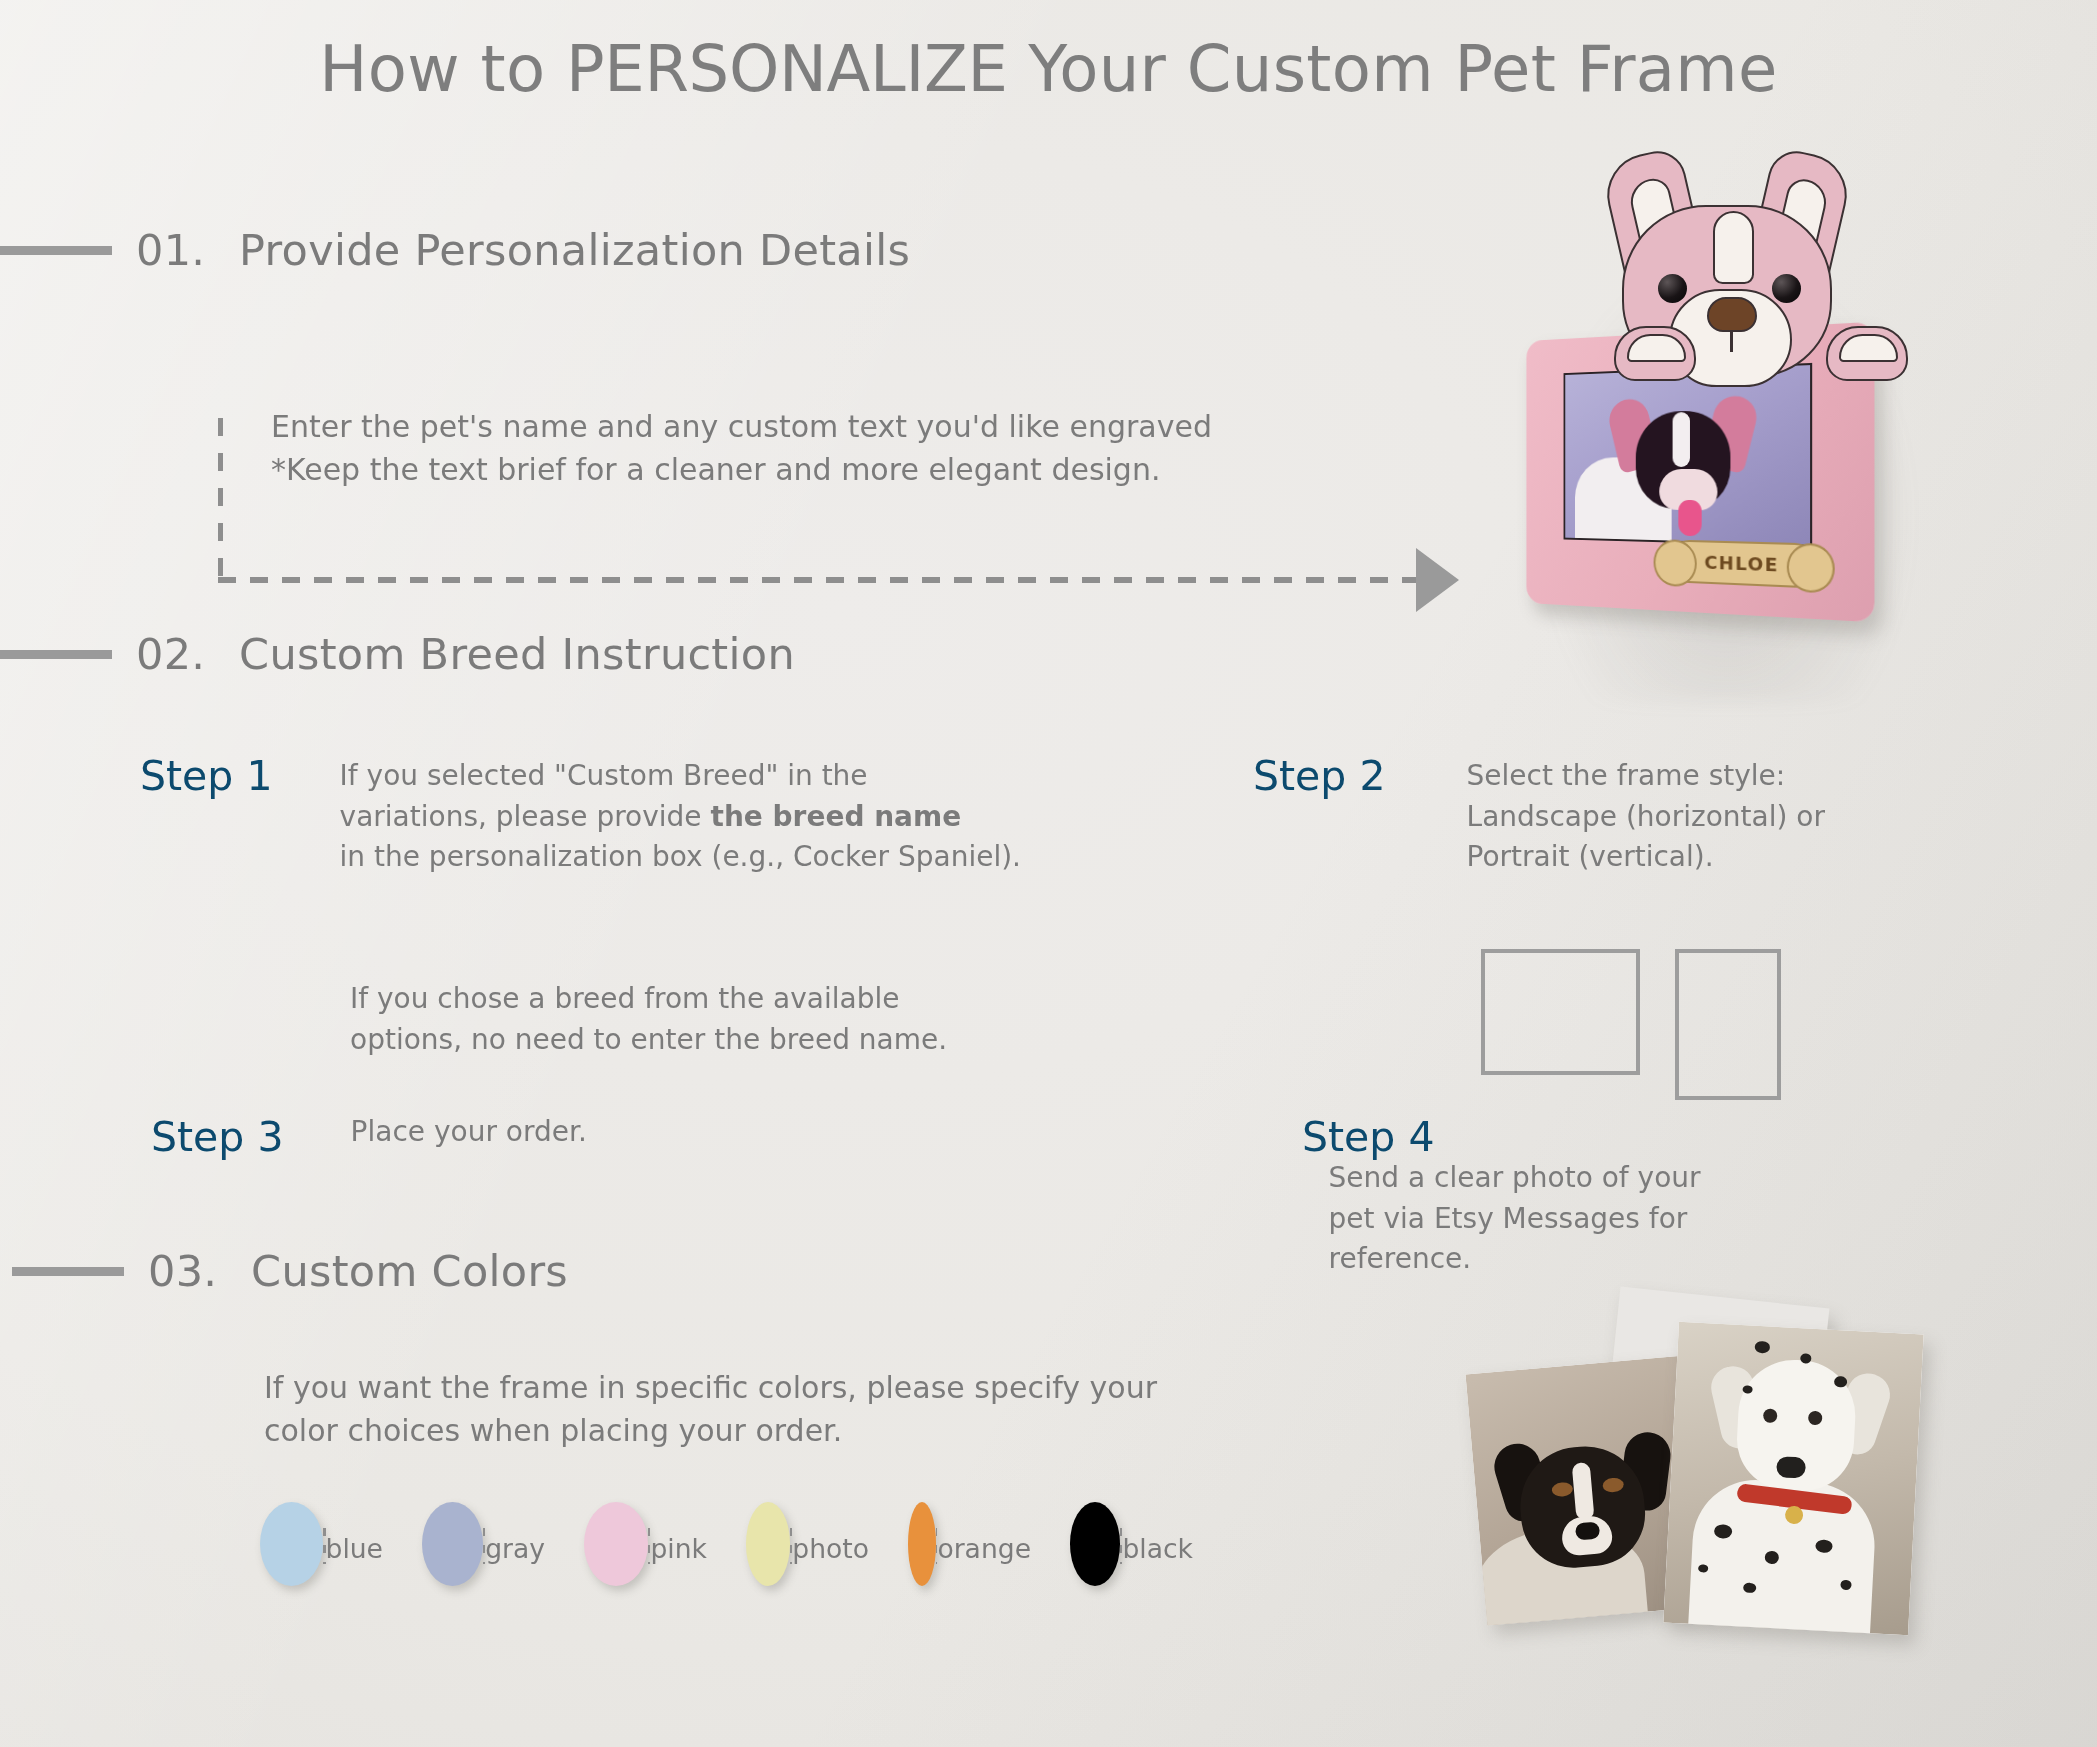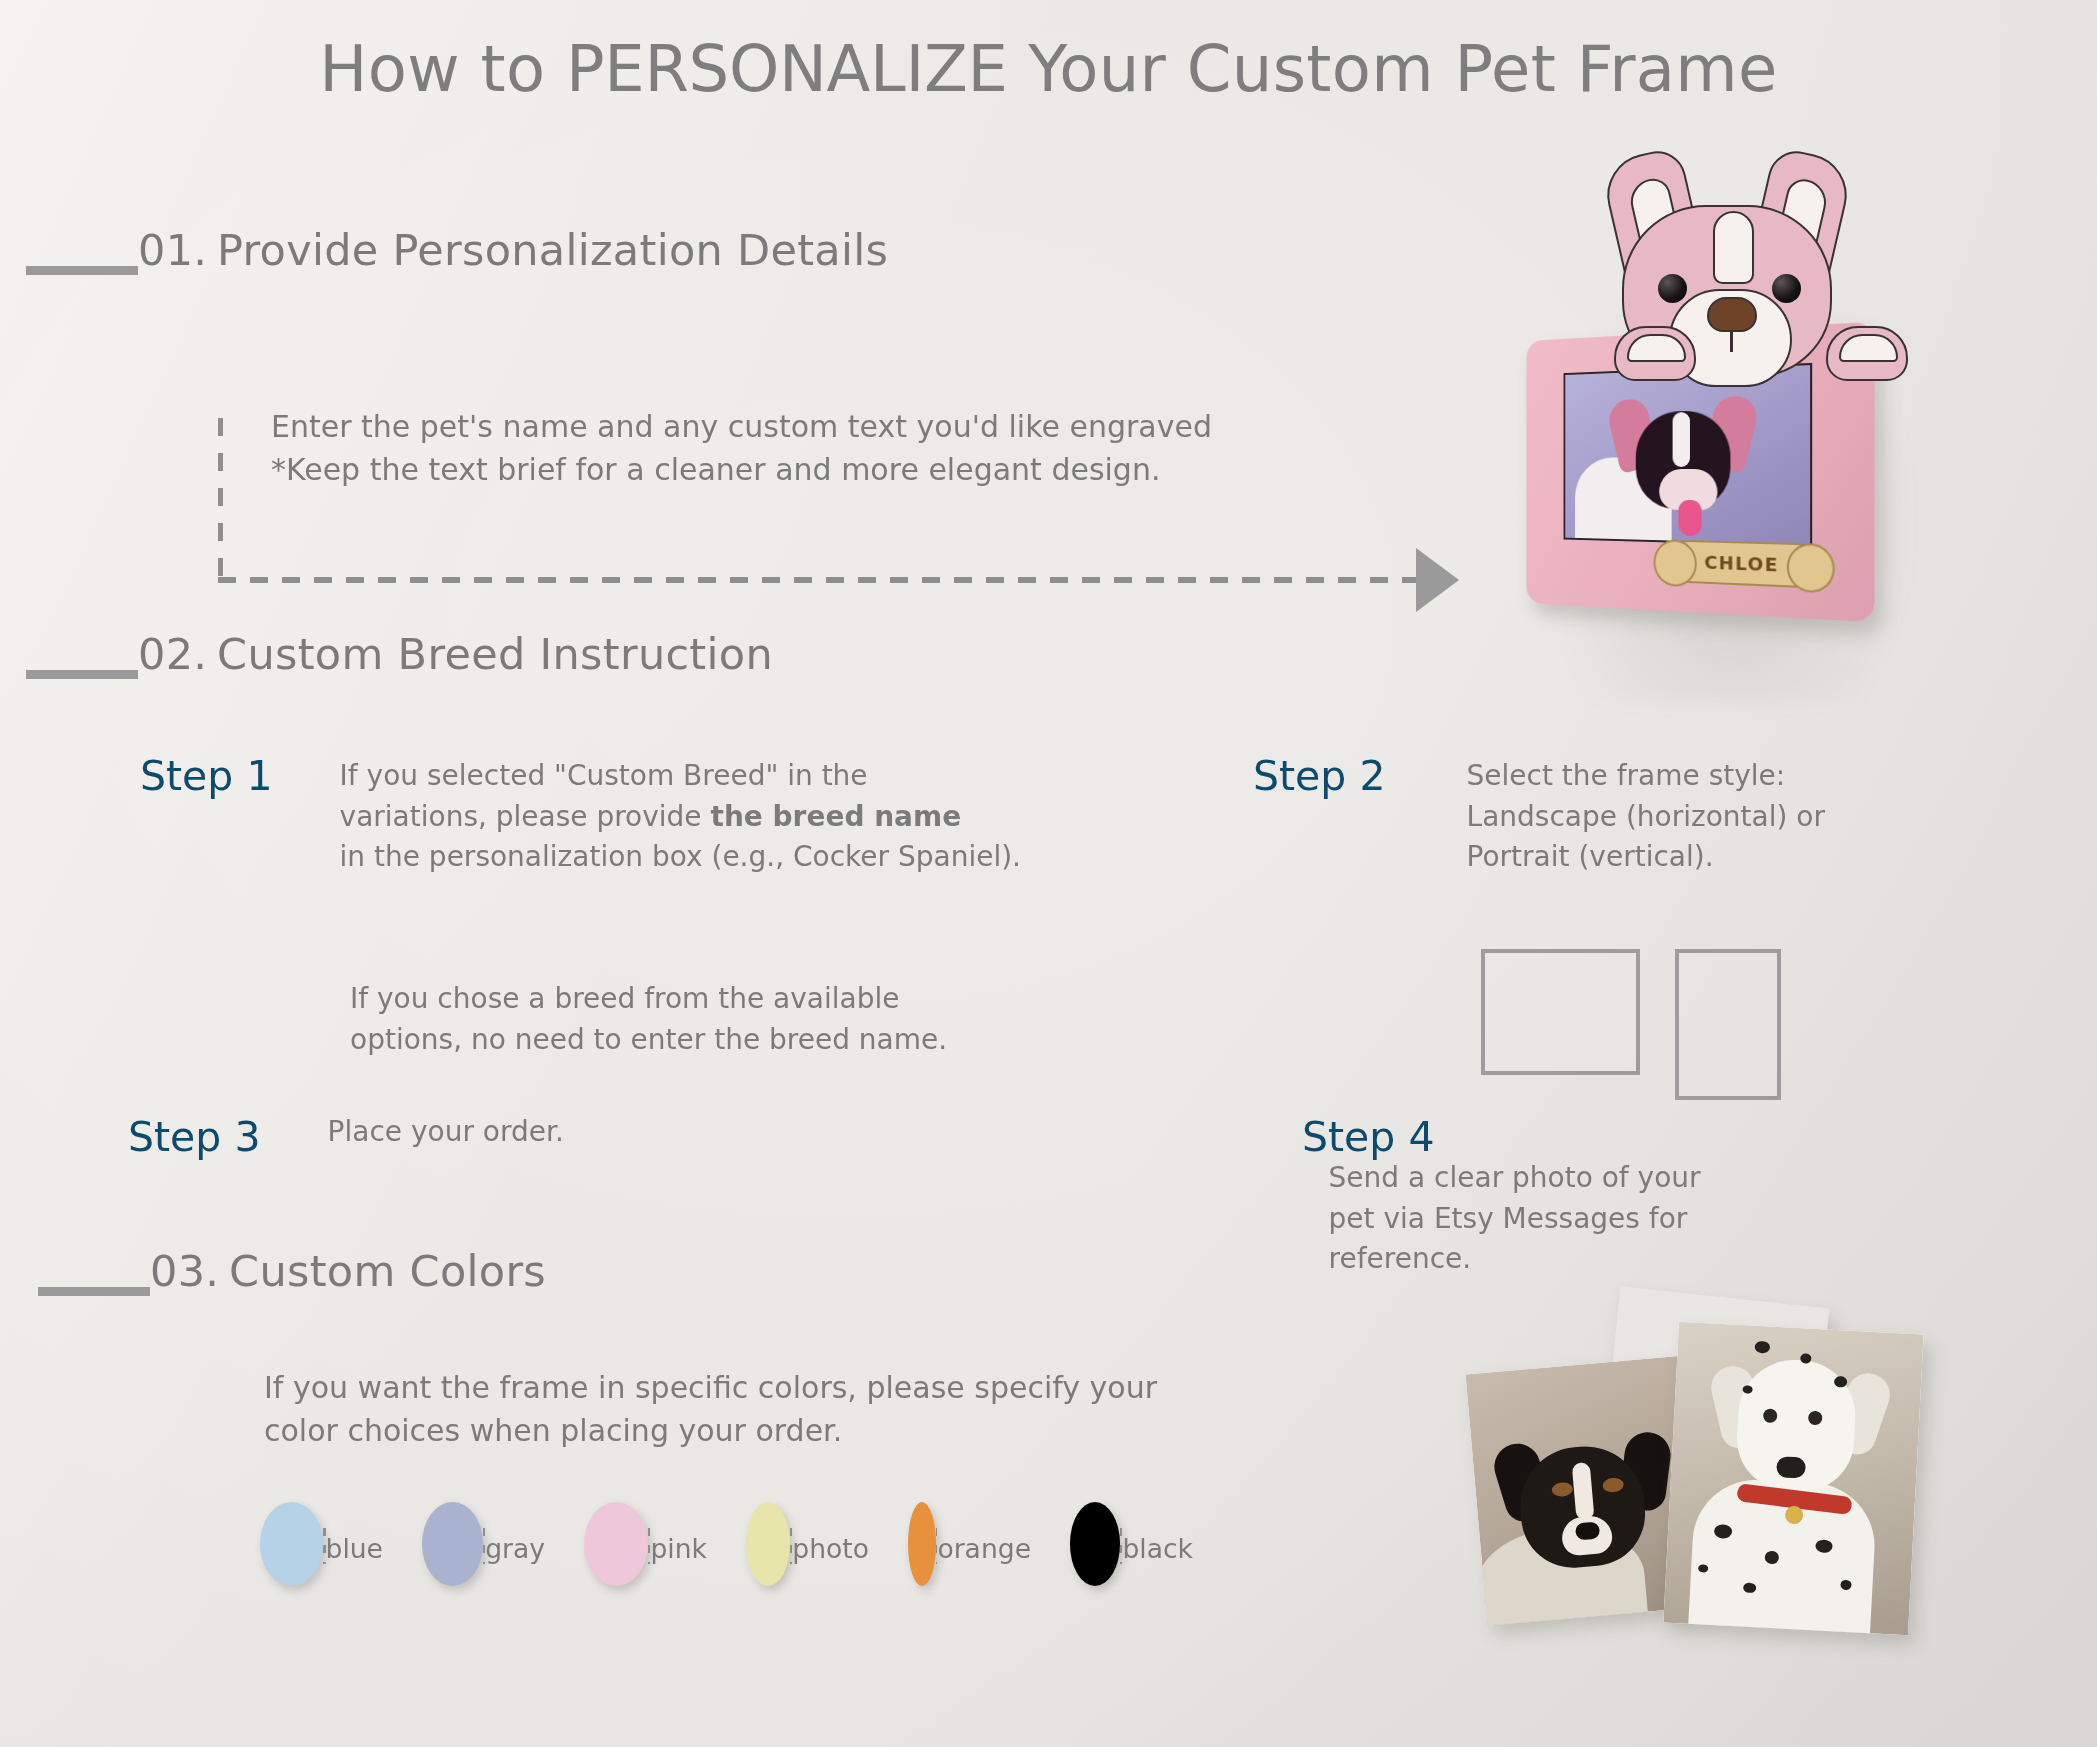--- a/index.html
+++ b/index.html
@@ -38,23 +38,23 @@
     color: #7e7e7e;
     font-weight: 400;
     white-space: nowrap;
   }
   .page-title .bold-word { font-weight: 400; letter-spacing: -0.3px; }
 
   
   .section-head {
     position: absolute;
     display: flex;
-    align-items: flex-end;
+    align-items: center;
+    gap: 24px;
     color: #7b7b7b;
-    padding-left: 26px;
   }
   .section-dash {
     width: 112px;
     height: 9px;
     background: #9a9a9a;
     flex: 0 0 auto;
   }
   .section-num {
     font-size: 43px;
     letter-spacing: 0.3px;
@@ -144,21 +144,21 @@
     left: 350px;
     top: 979px;
     width: 839px;
     font-size: 28px;
     line-height: 1.45;
     color: #7b7b7b;
   }
   #step2 { left: 1253px; top: 756px; width: 783px; }
   #step2 .step-label { width: 187px; }
 
-  #step3 { left: 128px; top: 1117px; width: 839px; align-items: center; }
+  #step3 { left: 151px; top: 1117px; width: 839px; align-items: center; }
   #step3 .step-label { width: 173px; }
   #step3 .step-text { font-size: 28px; position: relative; top: -5.6px; }
 
   #step4 { left: 1302px; top: 1117px; width: 790px; flex-direction: column; }
   #step4 .step-label { width: 187px; }
 
   
   .shape-row {
     position: absolute;
     left: 1481px;

